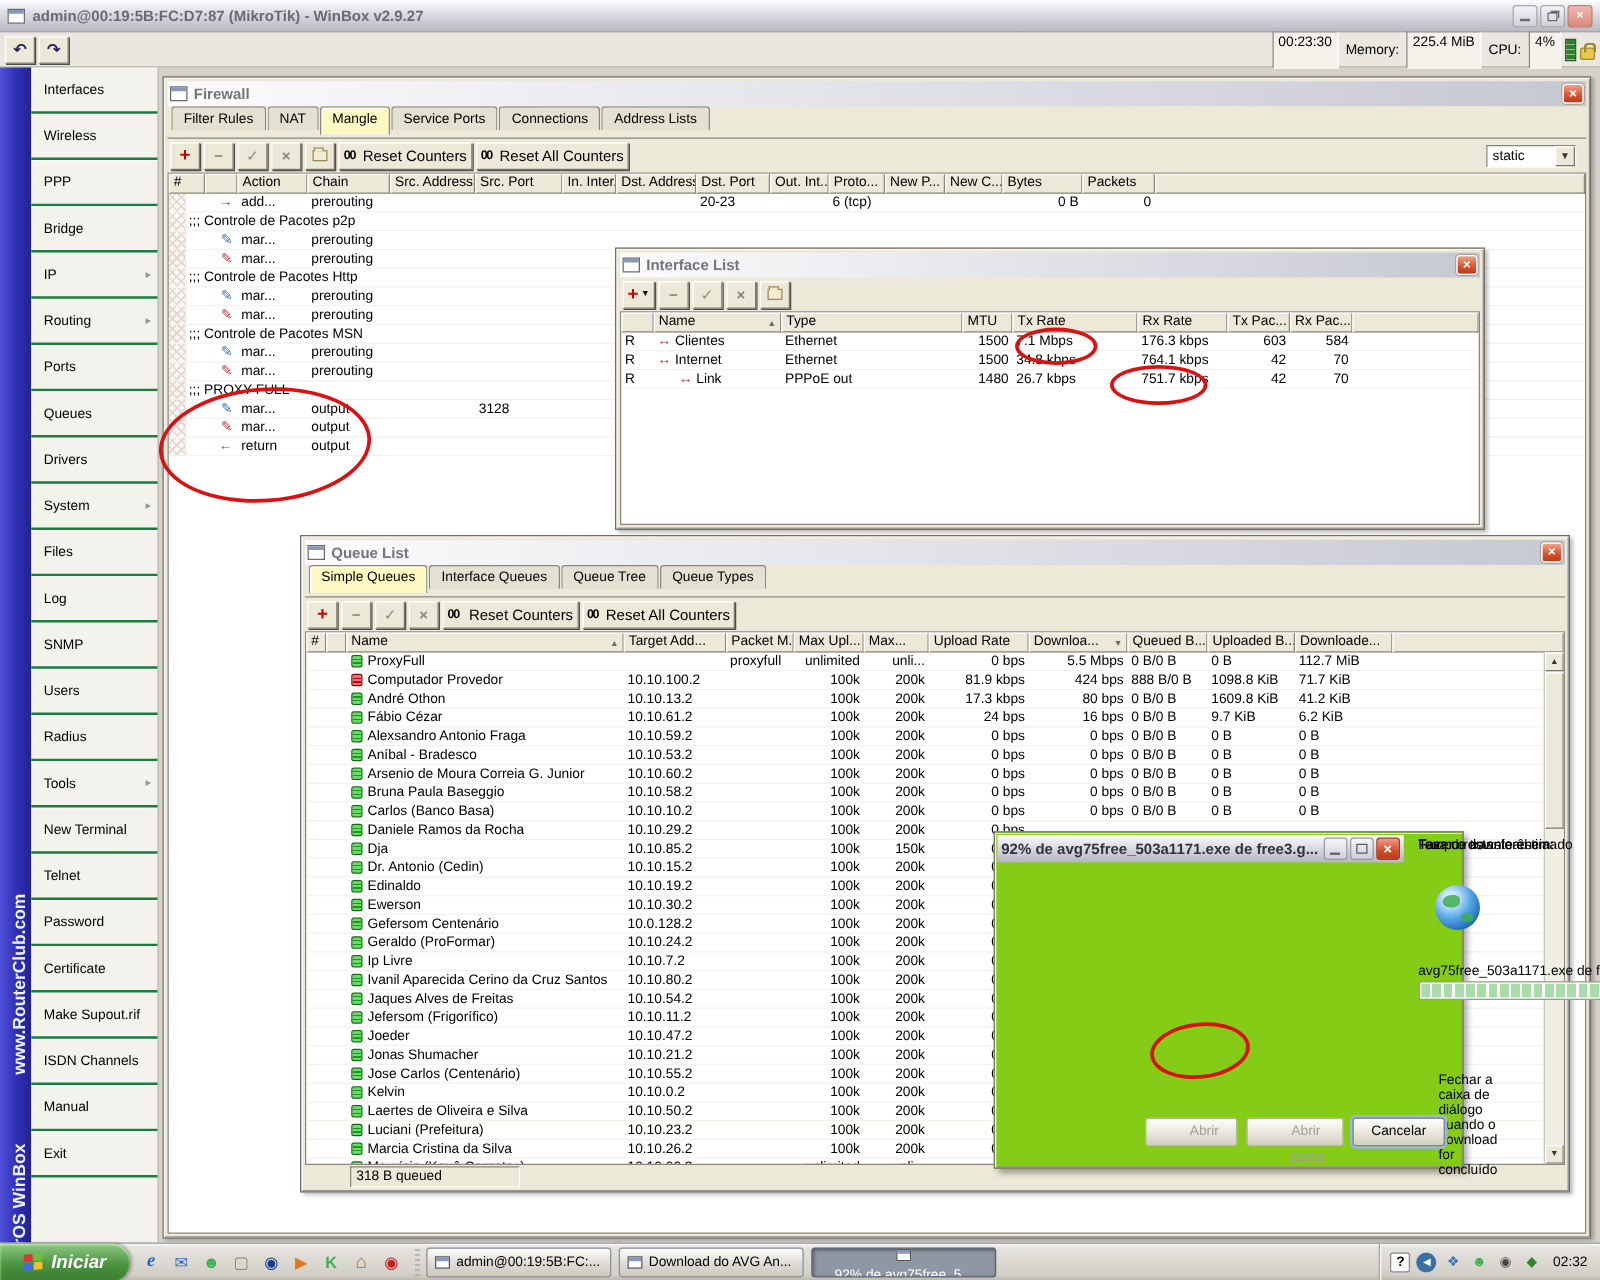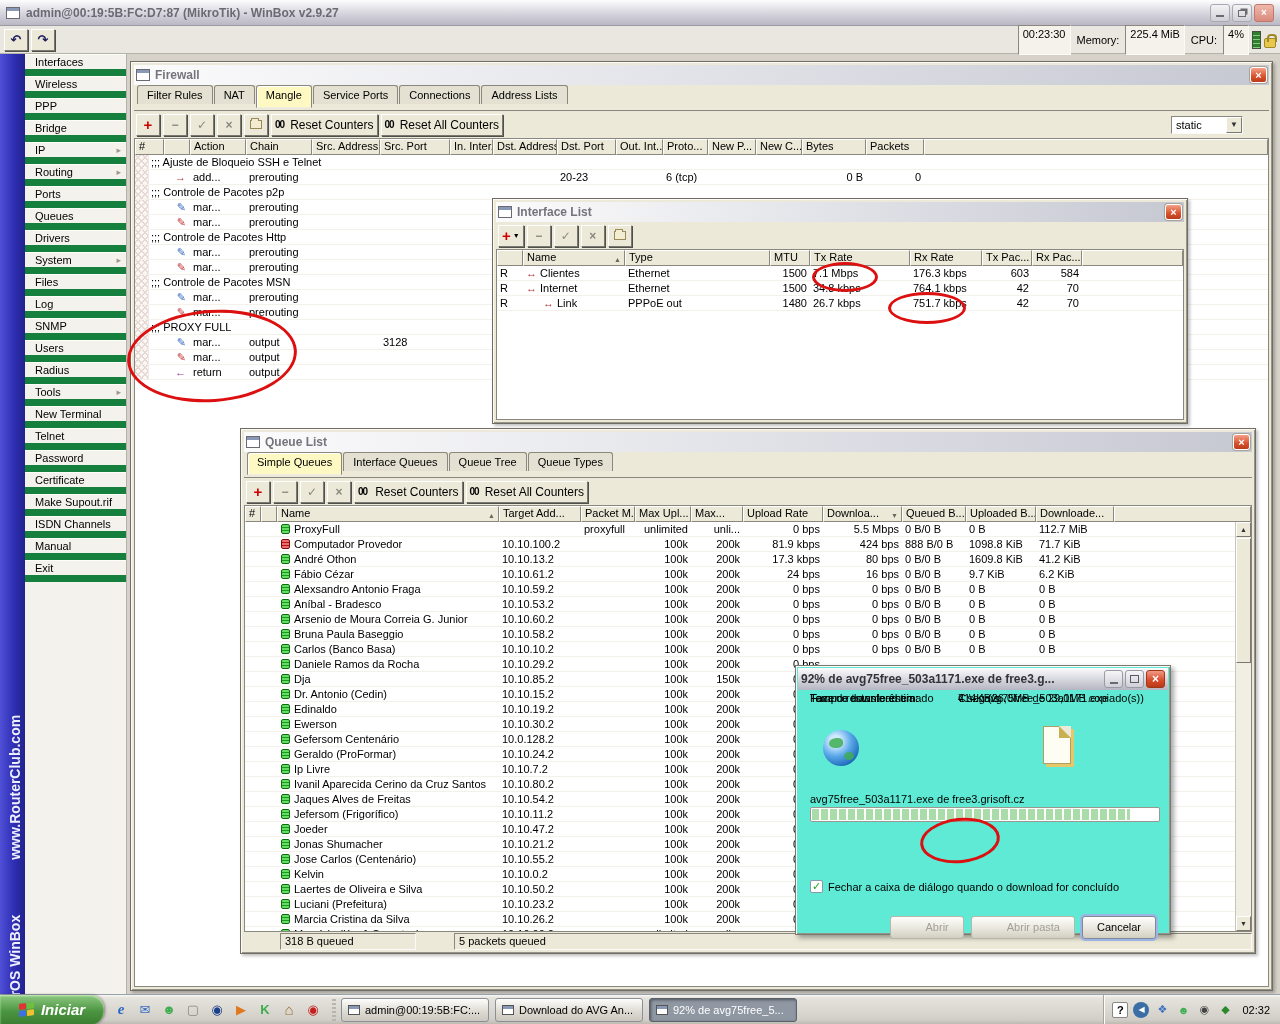--- a/index.html
+++ b/index.html
@@ -42,22 +42,22 @@
     border:2px solid #a08828; border-bottom:none; border-radius:4px 4px 0 0; }
 
   
   .bluestrip { left:0; top:54px; width:25px; height:940px;
     background:linear-gradient(90deg,#5050d8 0%,#2f2fb4 55%,#22228e 100%); overflow:hidden; }
   .vtext { position:absolute; left:2px; top:994px; transform-origin:0 0; transform:rotate(-90deg);
     width:940px; height:25px; display:flex; align-items:center; gap:55px; padding-left:12px;
     color:#eef0ff; font-weight:bold; font-size:14px; white-space:nowrap; }
   .sidebar { left:25px; top:54px; width:102px; height:940px; background:#f3f2ec;
     border-right:1px solid #b4b1a6; }
-  .sbitem { height:22px; display:flex; align-items:center; padding:0 5px 0 10px;
-    border-bottom:7px solid #15803d; box-shadow:inset 0 1px 0 #fdfdfa;justify-content:center; }
+  .sbitem { height:37px; display:flex; align-items:center; padding:0 5px 0 10px;
+    border-bottom:2px solid #15803d; box-shadow:inset 0 1px 0 #fdfdfa;justify-content:center; }
   .sbarrow { margin-left:auto; color:#9a988e; font-size:9px; visibility:hidden; }
   .sbarrow[data-sub="true"] { visibility:visible; }
 
   
   .win { background:#ece9d8; border:1px solid #6f6d64; padding:3px;
     box-shadow:inset 1px 1px 0 #fbfaf7, inset -1px -1px 0 #97948a, 2px 2px 3px rgba(0,0,0,.25);
     display:flex; flex-direction:column; }
   .wtitle { height:20px; flex:0 0 auto; display:flex; align-items:center; gap:5px; padding:0 2px;
     background:linear-gradient(90deg,#fbfbfc 0%,#dfe0e6 55%,#c6c8d2 100%);
     font-size:12px; font-weight:bold; color:#75747c; }
@@ -87,21 +87,21 @@
   .gutcell::before { content:""; position:absolute; left:0; top:0; width:13px; height:15px;
     background:repeating-linear-gradient(45deg,#e8d8d4 0 1.5px,transparent 1.5px 5px),
                repeating-linear-gradient(-45deg,#e8d8d4 0 1.5px,transparent 1.5px 5px),#faf8f4;
     border-right:1px solid #eceae2; }
   .fcomment { position:absolute; left:16px; top:0; line-height:15px; white-space:nowrap; }
   .fwicon { width:100%; text-align:right; padding-right:4px; font-size:11px; }
   .fwicon[data-icon="add"]::before { content:"→"; color:#b03030; font-weight:bold; }
   .fwicon[data-icon="mark-blue"]::before { content:"✎"; color:#3a6ec0; }
   .fwicon[data-icon="mark-red"]::before { content:"✎"; color:#c03a3a; }
   .fwicon[data-icon="return"]::before { content:"←"; color:#993399; font-weight:bold; }
-  .selectbox { margin-left:auto; margin-right:24px; width:72px; height:18px; background:#fff;
+  .selectbox { margin-left:auto; margin-right:6px; width:72px; height:18px; background:#fff;
     border:1px solid; border-color:#8a877e #fbfaf7 #fbfaf7 #8a877e; display:flex; align-items:center; }
   .selectbox .val { flex:1; padding:0 4px; }
   .selectbox .darr { width:16px; height:16px; background:#ece9d8; border:1px solid;
     border-color:#fff #7a7870 #7a7870 #fff; font-size:8px; text-align:center; line-height:14px; color:#333; }
 
   
   .igrid { grid-template-columns:26px 102px 145px 40px 100px 72px 50px 50px minmax(0,1fr); }
   .ethicon { color:#b03030; font-weight:bold; margin-right:3px; }
   .namec[data-indent="true"] { padding-left:20px; }
 
@@ -119,23 +119,23 @@
   .scell { border:1px solid; border-color:#8a877e #fbfaf7 #fbfaf7 #8a877e; padding:1px 4px; line-height:13px; white-space:nowrap; overflow:hidden;margin-left:36px; }
 
   
   .counterbadge { font-weight:bold; font-size:10px; letter-spacing:-1px; margin-right:4px; }
   .folderglyph { width:12px; height:9px; border:1px solid #9a8a5a; background:#f4ecd0; position:relative; }
   .folderglyph::before { content:""; position:absolute; left:0; top:-3px; width:6px; height:2px;
     background:#f4ecd0; border:1px solid #9a8a5a; border-bottom:none; }
 
   
   .dialog { left:795px; top:665px; width:376px; height:270px; z-index:40;
-    background:#5eead4; border:1px solid #7b7870; padding:2px;
+    background:#84cc16; border:1px solid #7b7870; padding:2px;
     box-shadow:inset 1px 1px 0 #fbfaf7, inset -1px -1px 0 #97948a, 3px 3px 5px rgba(0,0,0,.35);
-    display:flex; flex-direction:column; }
+    display:flex; flex-direction:row; }
   .dtitle { height:22px; flex:0 0 auto; display:flex; align-items:center; gap:4px; padding:0 3px;
     background:linear-gradient(180deg,#fcfcfd 0%,#d8d8e0 50%,#b6b6c2 100%);
     font-size:12px; font-weight:bold; color:#33323a; white-space:nowrap; }
   .dcapbtns { margin-left:auto; display:flex; gap:2px; }
   .dcap { width:19px; height:18px; border:1px solid #9a9aa4; border-radius:3px;
     background:linear-gradient(180deg,#f6f6f8,#cfcfd8); display:flex; align-items:center; justify-content:center; color:#5a5a64; }
   .dcap.red { background:linear-gradient(180deg,#f09a86,#d84a28 60%,#b83a18); color:#fff; border-color:#a03818; font-weight:bold; }
   .dbody { flex:1; position:relative; font-size:11px; }
   .globe { position:absolute; left:25px; top:40px; width:36px; height:36px; border-radius:50%;
     background:radial-gradient(circle at 35% 30%,#cfeaff 0 15%,#5aa8e8 45%,#1c68b8 78%,#0a4488); }
@@ -179,21 +179,21 @@
   .flag i { border-radius:1px; }
   .ql { display:flex; align-items:center; gap:6px; padding:0 8px; }
   .qlicon { width:18px; height:18px; display:flex; align-items:center; justify-content:center;
     font-size:13px; }
   .tsep { width:4px; height:22px; margin:0 2px;
     background:repeating-linear-gradient(180deg,#b8b5ae 0 2px,transparent 2px 4px); }
   .taskbtn { width:148px; height:24px; margin:0 3px; border:1px solid #8a8f98; border-radius:3px;
     background:linear-gradient(180deg,#fdfdfb,#dcd9d1 60%,#ccc8c0);
     display:flex; align-items:center; gap:5px; padding:0 6px; overflow:hidden; white-space:nowrap; }
   .taskbtn[data-active="true"] { background:#8f97a3; border-color:#5a626e; color:#fff;
-    box-shadow:inset 1px 1px 3px rgba(0,0,0,.45); }
+    box-shadow:inset 1px 1px 3px rgba(0,0,0,.45);flex-direction:column; }
   .tico-ie { color:#2868c8; font-weight:bold; font-style:italic; font-family:"Liberation Serif",serif; font-size:14px; }
   .tico-win { width:12px; height:10px; border:1px solid #555; background:#fff; position:relative; flex:0 0 auto; }
   .tico-win::before { content:""; position:absolute; left:0; top:0; right:0; height:3px; background:#8a98b8; }
   .tray { margin-left:auto; display:flex; align-items:center; gap:5px; padding:0 10px 0 8px;
     border-left:1px solid #a8a49c; height:30px; box-shadow:inset 1px 0 0 #fcfcf8; }
   .trayicon { width:16px; height:16px; display:flex; align-items:center; justify-content:center; font-size:11px; }
   .clock { font-size:11px; padding-left:4px; }
 </style>
 </head>
 <body>
@@ -424,39 +424,20 @@
       <div class="th">Out. Int...</div>
       <div class="th">Proto...</div>
       <div class="th">New P...</div>
       <div class="th">New C...</div>
       <div class="th">Bytes</div>
       <div class="th">Packets</div>
       <div class="th"></div>
     </div>
     <div class="rows">
 
-        <div class="grow fgrid">
-          <div class="c gutcell"></div>
-          <div class="c fwicon"></div>
-          <div class="c"></div>
-          <div class="c"></div>
-          <div class="c"></div>
-          <div class="c"></div>
-          <div class="c"></div>
-          <div class="c"></div>
-          <div class="c"></div>
-          <div class="c"></div>
-          <div class="c"></div>
-          <div class="c"></div>
-          <div class="c"></div>
-          <div class="c r"></div>
-          <div class="c r"></div>
-          <div class="c"></div>
-          <div class="fcomment">;;; Ajuste de Bloqueio SSH e Telnet</div>
-        </div>
 
         <div class="grow fgrid">
           <div class="c gutcell"></div>
           <div class="c fwicon" data-icon="add"></div>
           <div class="c">add...</div>
           <div class="c">prerouting</div>
           <div class="c"></div>
           <div class="c"></div>
           <div class="c"></div>
           <div class="c"></div>
@@ -1317,21 +1298,20 @@
         </div>
       </div>
     <div class="vscroll">
       <span class="sbtn" style="top:0;">▲</span>
       <span class="sthumb"></span>
       <span class="sbtn" style="bottom:0;">▼</span>
     </div>
   </div>
   <div class="statusrow">
     <div class="scell" style="width:136px;">318 B queued</div>
-    <div class="scell" style="flex:1;">5 packets queued</div>
   </div>
 </div>
 
 <div class="abs dialog">
   <div class="dtitle">
     <span>92% de avg75free_503a1171.exe de free3.g...</span>
     <span class="dcapbtns">
       <span class="dcap">
           <span class="minglyph"></span>
         </span>

